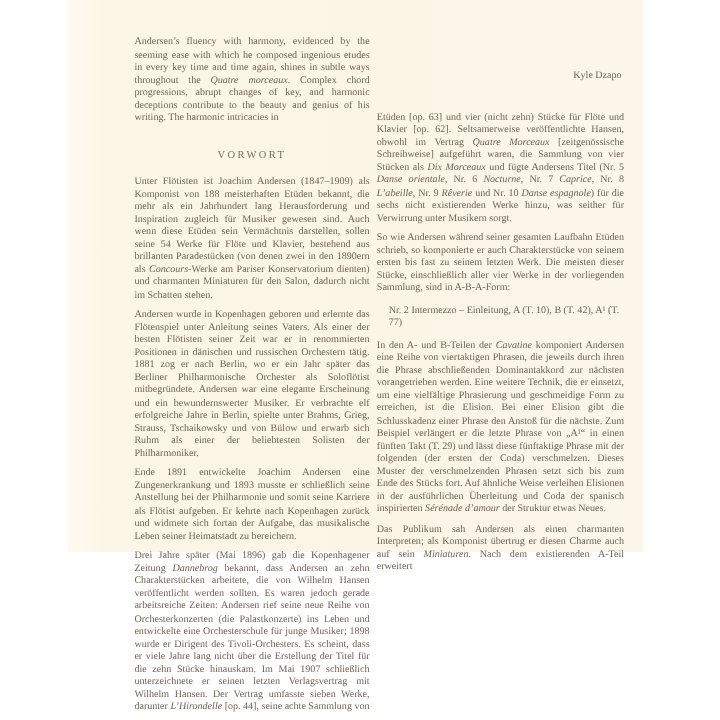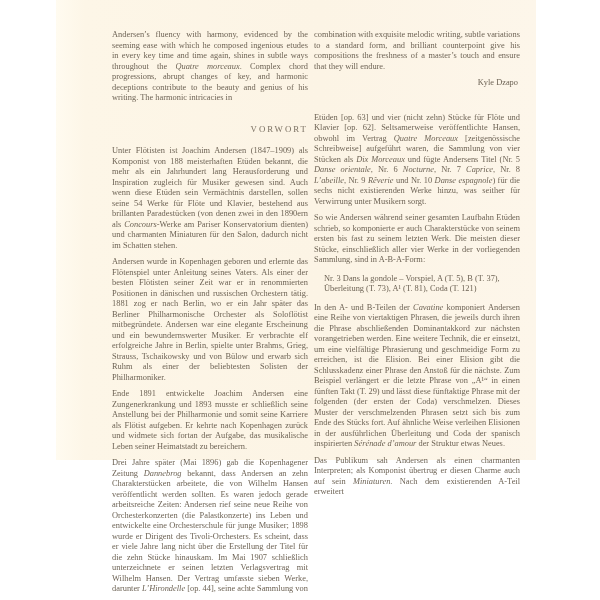--- a/index.html
+++ b/index.html
@@ -29,25 +29,25 @@
   }
   .col-left  { left: 56px; width: 196px; }
   .col-right { left: 258px; width: 206px; }
   .col p { margin: 0 0 6px 0; }
   .it { font-style: italic; }
   .section-heading {
     margin: 20px 0 12px 0;
     font-size: 8.8px;
     letter-spacing: 2px;
     color: #7b7163;
-    text-align: right;
+    text-align: center;
   }
   .signature {
     text-align: right;
-    margin: 0 2px 24px 0;
+    margin: 28px 2px 24px 0;
   }
   .form-list {
     margin: 8px 0 8px 10px;
     text-align: left;
   }
   .form-list div { margin: 0; }
 </style>
 </head>
 <body>
 
@@ -56,24 +56,23 @@
   <div class="col col-left">
     <p><span>Andersen’s fluency with harmony, evidenced by the seeming ease with which he composed ingenious etudes in every key time and time again, shines in subtle ways throughout the </span><span class="it">Quatre morceaux</span><span>. Complex chord progressions, abrupt changes of key, and harmonic deceptions contribute to the beauty and genius of his writing. The harmonic intricacies in</span></p>
     <div class="section-heading">VORWORT</div>
     <p><span>Unter Flötisten ist Joachim Andersen (1847–1909) als Komponist von 188 meisterhaften Etüden bekannt, die mehr als ein Jahrhundert lang Herausforderung und Inspiration zugleich für Musiker gewesen sind. Auch wenn diese Etüden sein Vermächtnis darstellen, sollen seine 54 Werke für Flöte und Klavier, bestehend aus brillanten Paradestücken (von denen zwei in den 1890ern als </span><span class="it">Concours</span><span>-Werke am Pariser Konservatorium dienten) und charmanten Miniaturen für den Salon, dadurch nicht im Schatten stehen.</span></p>
     <p><span>Andersen wurde in Kopenhagen geboren und erlernte das Flötenspiel unter Anleitung seines Vaters. Als einer der besten Flötisten seiner Zeit war er in renommierten Positionen in dänischen und russischen Orchestern tätig. 1881 zog er nach Berlin, wo er ein Jahr später das Berliner Philharmonische Orchester als Soloflötist mitbegründete. Andersen war eine elegante Erscheinung und ein bewundernswerter Musiker. Er verbrachte elf erfolgreiche Jahre in Berlin, spielte unter Brahms, Grieg, Strauss, Tschaikowsky und von Bülow und erwarb sich Ruhm als einer der beliebtesten Solisten der Philharmoniker.</span></p>
     <p><span>Ende 1891 entwickelte Joachim Andersen eine Zungenerkrankung und 1893 musste er schließlich seine Anstellung bei der Philharmonie und somit seine Karriere als Flötist aufgeben. Er kehrte nach Kopenhagen zurück und widmete sich fortan der Aufgabe, das musikalische Leben seiner Heimatstadt zu bereichern.</span></p>
     <p><span>Drei Jahre später (Mai 1896) gab die Kopenhagener Zeitung </span><span class="it">Dannebrog</span><span> bekannt, dass Andersen an zehn Charakterstücken arbeitete, die von Wilhelm Hansen veröffentlicht werden sollten. Es waren jedoch gerade arbeitsreiche Zeiten: Andersen rief seine neue Reihe von Orchesterkonzerten (die Palastkonzerte) ins Leben und entwickelte eine Orchesterschule für junge Musiker; 1898 wurde er Dirigent des Tivoli-Orchesters. Es scheint, dass er viele Jahre lang nicht über die Erstellung der Titel für die zehn Stücke hinauskam. Im Mai 1907 schließlich unterzeichnete er seinen letzten Verlagsvertrag mit Wilhelm Hansen. Der Vertrag umfasste sieben Werke, darunter </span><span class="it">L’Hirondelle</span><span> [op. 44], seine achte Sammlung von</span></p>
   </div>
 
   <div class="col col-right">
-    <p><span>combination with exquisite melodic writing, subtle variations to a standard form, and brilliant counterpoint give his compositions the freshness of a master’s touch and ensure that they will endure.</span></p>
     <div class="signature">Kyle Dzapo</div>
     <p><span>Etüden [op. 63] und vier (nicht zehn) Stücke für Flöte und Klavier [op. 62]. Seltsamerweise veröffentlichte Hansen, obwohl im Vertrag </span><span class="it">Quatre Morceaux</span><span> [zeitgenössische Schreibweise] aufgeführt waren, die Sammlung von vier Stücken als </span><span class="it">Dix Morceaux</span><span> und fügte Andersens Titel (Nr. 5 </span><span class="it">Danse orientale</span><span>, Nr. 6 </span><span class="it">Nocturne</span><span>, Nr. 7 </span><span class="it">Caprice</span><span>, Nr. 8 </span><span class="it">L’abeille</span><span>, Nr. 9 </span><span class="it">Rêverie</span><span> und Nr. 10 </span><span class="it">Danse espagnole</span><span>) für die sechs nicht existierenden Werke hinzu, was seither für Verwirrung unter Musikern sorgt.</span></p>
     <p><span>So wie Andersen während seiner gesamten Laufbahn Etüden schrieb, so komponierte er auch Charakterstücke von seinem ersten bis fast zu seinem letzten Werk. Die meisten dieser Stücke, einschließlich aller vier Werke in der vorliegenden Sammlung, sind in A-B-A-Form:</span></p>
     <div class="form-list">
-        <div>Nr. 3 Dans la gondole – Vorspiel, A (T. 5), B (T. 37), Überleitung (T. 73), A¹ (T. 81), Coda (T. 121)</div>
+        <div>Nr. 2 Intermezzo – Einleitung, A (T. 10), B (T. 42), A¹ (T. 77)</div>
       </div>
     <p><span>In den A- und B-Teilen der </span><span class="it">Cavatine</span><span> komponiert Andersen eine Reihe von viertaktigen Phrasen, die jeweils durch ihren die Phrase abschließenden Dominantakkord zur nächsten vorangetrieben werden. Eine weitere Technik, die er einsetzt, um eine vielfältige Phrasierung und geschmeidige Form zu erreichen, ist die Elision. Bei einer Elision gibt die Schlusskadenz einer Phrase den Anstoß für die nächste. Zum Beispiel verlängert er die letzte Phrase von „A¹“ in einen fünften Takt (T. 29) und lässt diese fünftaktige Phrase mit der folgenden (der ersten der Coda) verschmelzen. Dieses Muster der verschmelzenden Phrasen setzt sich bis zum Ende des Stücks fort. Auf ähnliche Weise verleihen Elisionen in der ausführlichen Überleitung und Coda der spanisch inspirierten </span><span class="it">Sérénade d’amour</span><span> der Struktur etwas Neues.</span></p>
     <p><span>Das Publikum sah Andersen als einen charmanten Interpreten; als Komponist übertrug er diesen Charme auch auf sein </span><span class="it">Miniaturen</span><span>. Nach dem existierenden A-Teil erweitert</span></p>
   </div>
 
 </div>
 
 </body></html>

